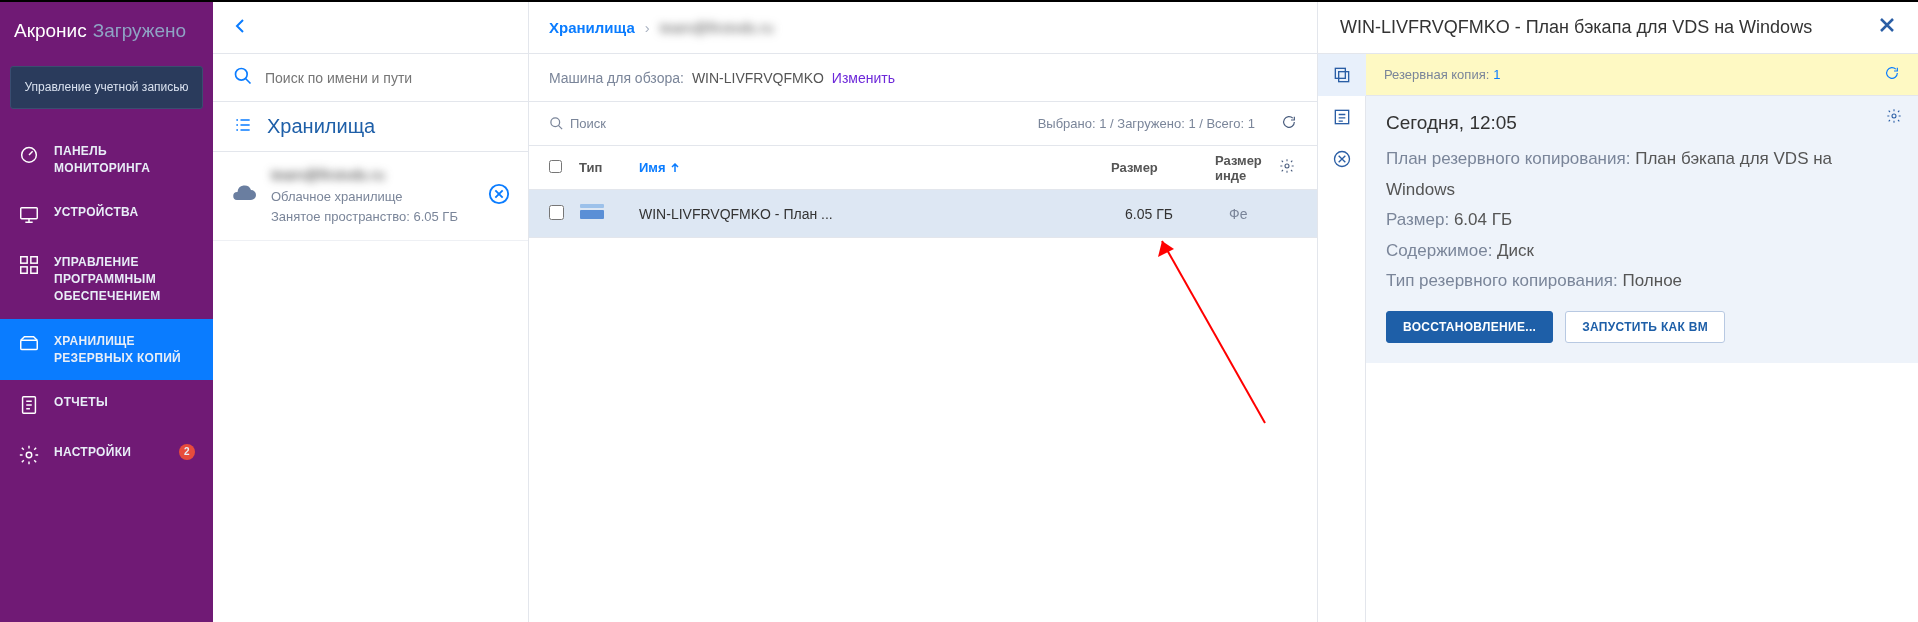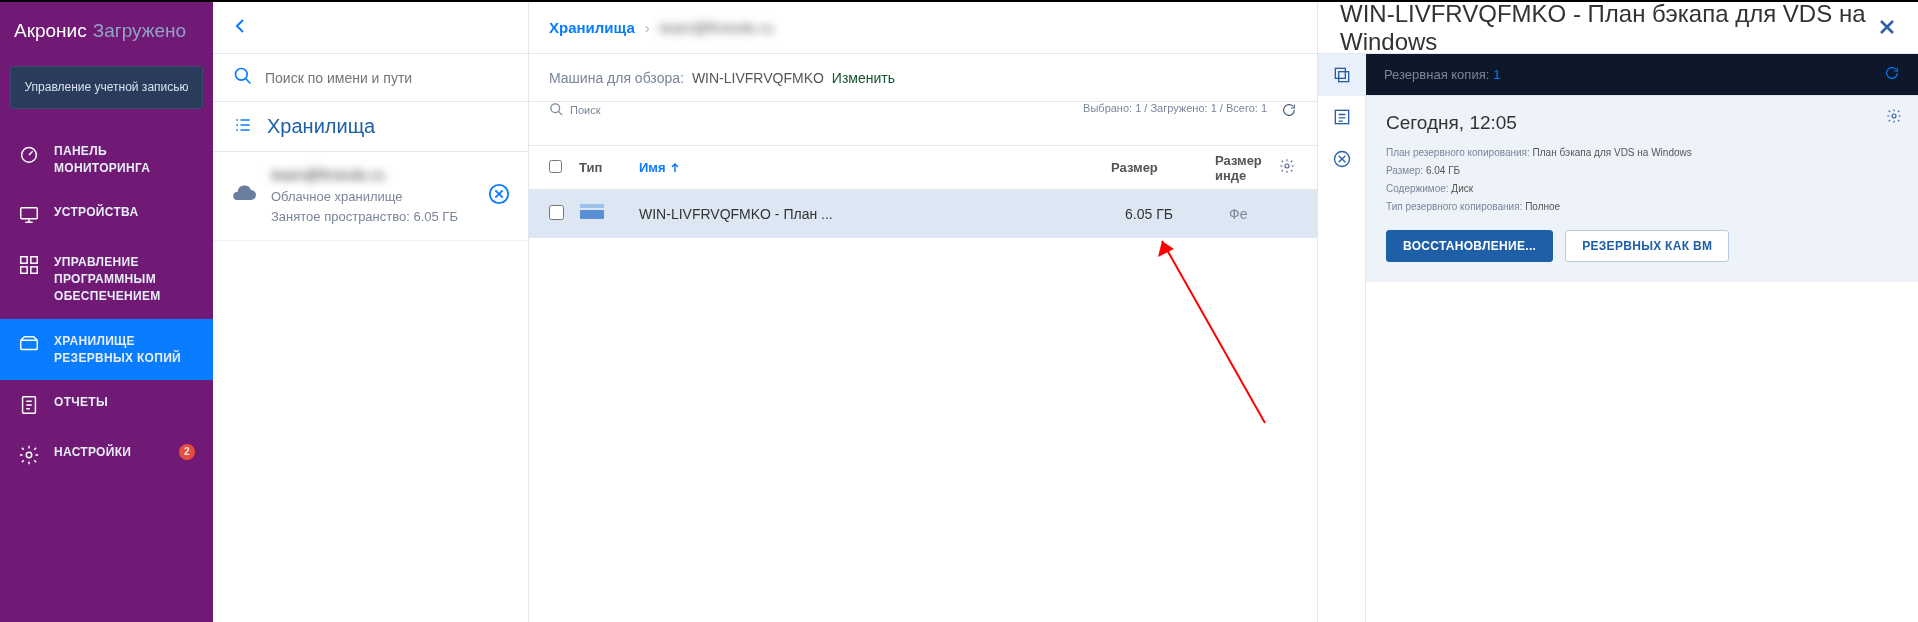--- a/index.html
+++ b/index.html
@@ -33,22 +33,22 @@
 .close-circ{cursor:pointer}
 .close-circ svg{stroke:#0a7cff;stroke-width:2;fill:none}
 
 .col-main{flex:1;min-width:0;display:flex;flex-direction:column;background:#fff;border-right:1px solid #e3e6ec}
 .breadcrumb{height:52px;display:flex;align-items:center;padding:0 20px;gap:10px;border-bottom:1px solid #e3e6ec;font-size:15px}
 .breadcrumb .link{color:#0a7cff;font-weight:600;cursor:pointer}
 .breadcrumb .sep{color:#aab3c2}
 .breadcrumb .cur{color:#555}
 .machine-row{height:48px;display:flex;align-items:center;padding:0 20px;gap:8px;font-size:14px;color:#7a8599;border-bottom:1px solid #e3e6ec}
 .machine-row .val{color:#555}
-.machine-row .chg{color:#14532d;cursor:pointer}
-.filter-row{height:44px;display:flex;align-items:flex-start;padding:0 20px;font-size:11px;color:#7a8599;border-bottom:1px solid #e3e6ec}
+.machine-row .chg{color:#6d28d9;cursor:pointer}
+.filter-row{height:44px;display:flex;align-items:center;padding:0 20px;gap:12px;font-size:13px;color:#7a8599;border-bottom:1px solid #e3e6ec}
 .filter-row .srch{display:flex;align-items:center;gap:6px;color:#7a8599}
 .filter-row .srch svg{stroke:#7a8599;stroke-width:2;fill:none}
 .filter-row .stats{margin-left:auto}
 .filter-row .refr{margin-left:14px;cursor:pointer}
 .filter-row .refr svg{stroke:#4a5d7e;stroke-width:1.8;fill:none}
 .table-head{height:44px;display:flex;align-items:center;padding:0 20px;gap:14px;font-size:13px;font-weight:600;color:#555;border-bottom:1px solid #e3e6ec}
 .th-chk{width:16px}
 .th-type{width:46px}
 .th-name{flex:1;display:flex;align-items:center;gap:4px;color:#0a7cff}
 .th-name svg{fill:#0a7cff}
@@ -59,40 +59,40 @@
 .table-row{height:48px;display:flex;align-items:center;padding:0 20px;gap:14px;font-size:14px;background:#dde7f3;border-bottom:1px solid #e3e6ec}
 .td-chk{width:16px}
 .td-chk input{width:15px;height:15px}
 .td-type{width:46px}
 .td-type svg{fill:#5a8fd6}
 .td-name{flex:1;overflow:hidden;text-overflow:ellipsis;white-space:nowrap;color:#333}
 .td-size{width:90px;color:#333}
 .td-date{width:68px;color:#7a8599;overflow:hidden}
 
 .panel{width:600px;background:#fff;display:flex;flex-direction:column;flex-shrink:0}
-.panel-head{height:52px;display:flex;align-items:center;padding:0 22px;font-size:24px;color:#333;border-bottom:1px solid #e3e6ec}
+.panel-head{height:52px;display:flex;align-items:center;padding:0 22px;font-size:18px;color:#333;border-bottom:1px solid #e3e6ec}
 .panel-head .ttl{flex:1}
 .panel-head .x{cursor:pointer}
 .panel-head .x svg{stroke:#2a5ea5;stroke-width:2.5;fill:none}
 .panel-body{flex:1;display:flex}
 .side-icons{width:48px;border-right:1px solid #e3e6ec;display:flex;flex-direction:column;align-items:center;gap:0}
 .side-ico{width:48px;height:42px;display:flex;align-items:center;justify-content:center;cursor:pointer}
 .side-ico.active{background:#e8f0fb}
 .side-ico svg{stroke:#2a5ea5;stroke-width:1.6;fill:none}
 .panel-main{flex:1;display:flex;flex-direction:column}
-.rev-head{height:42px;background:#0f172a;display:flex;align-items:center;padding:0 18px;font-size:13px;border-bottom:1px solid #e3e6ec}
+.rev-head{height:42px;background:#fef9c3;display:flex;align-items:center;padding:0 18px;font-size:13px;border-bottom:1px solid #e3e6ec}
 .rev-head .lbl{color:#7a8599}
 .rev-head .cnt{color:#0a7cff;margin-left:4px}
 .rev-head .refr{margin-left:auto;cursor:pointer}
 .rev-head .refr svg{stroke:#0a7cff;stroke-width:1.8;fill:none}
 .backup-card{padding:16px 20px 20px;background:#eef3fa;position:relative}
 .backup-time{font-size:19px;color:#333;margin-bottom:10px}
 .backup-gear{position:absolute;right:16px;top:12px;cursor:pointer}
 .backup-gear svg{stroke:#2a5ea5;stroke-width:1.6;fill:none}
-.meta{font-size:10px;color:#7a8599;line-height:1.8}
+.meta{font-size:17px;color:#7a8599;line-height:1.8}
 .meta .v{color:#555}
 .btns{display:flex;gap:12px;margin-top:14px}
 .btn{padding:8px 16px;font-size:12px;font-weight:600;border-radius:3px;cursor:pointer;letter-spacing:.3px}
 .btn-primary{background:#1e5fa8;color:#fff;border:1px solid #1e5fa8}
 .btn-outline{background:#fff;color:#1e5fa8;border:1px solid #b8c9e2}
 
 .arrow-overlay{position:fixed;left:1120px;top:223px;pointer-events:none;z-index:999}
 .arrow-overlay svg line{stroke:#ff0000;stroke-width:2}
 .arrow-overlay svg polygon{fill:#ff0000}
 </style>
@@ -294,21 +294,21 @@
             </svg></span>
         <div class="backup-time">Сегодня, 12:05</div>
         <div class="meta">
           <div><span>План резервного копирования:</span> <span class="v">План бэкапа для VDS на Windows</span></div>
           <div><span>Размер:</span> <span class="v">6.04 ГБ</span></div>
           <div><span>Содержимое:</span> <span class="v">Диск</span></div>
           <div><span>Тип резервного копирования:</span> <span class="v">Полное</span></div>
         </div>
         <div class="btns">
           <div class="btn btn-primary">ВОССТАНОВЛЕНИЕ...</div>
-          <div class="btn btn-outline">РЕЗЕРВНЫХ КАК ВМ</div>
+          <div class="btn btn-outline">ЗАПУСТИТЬ КАК ВМ</div>
         </div>
       </div>
     </div>
   </div>
 </div>
 
 <div class="arrow-overlay">
   <svg width="180" height="230">
     <line x1="42" y1="18" x2="145" y2="200"></line>
     <polygon points="42,18 38,34 54,26"></polygon>

